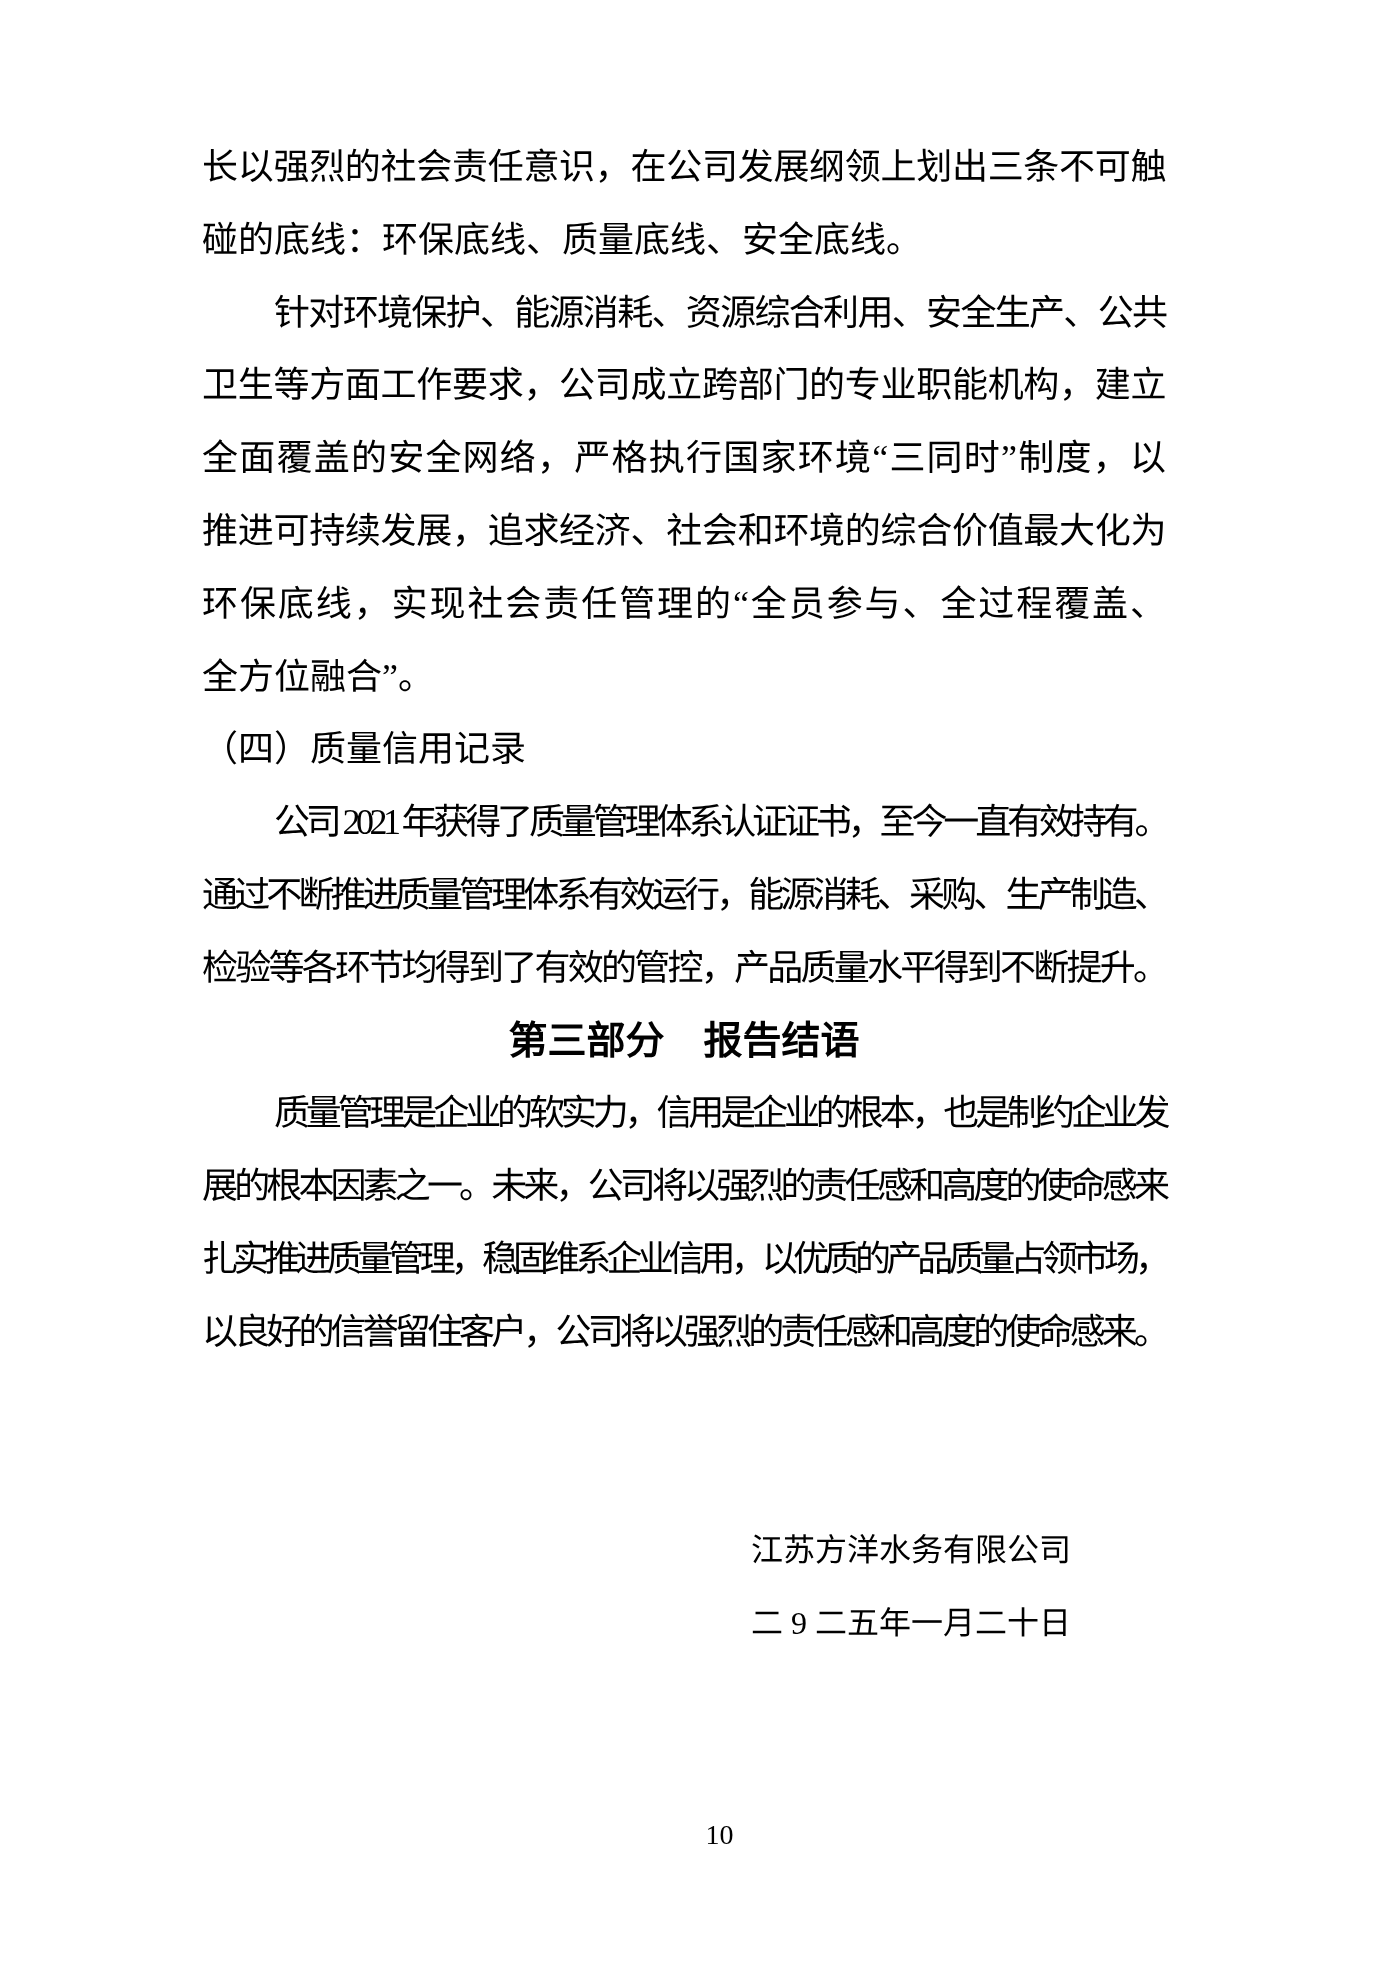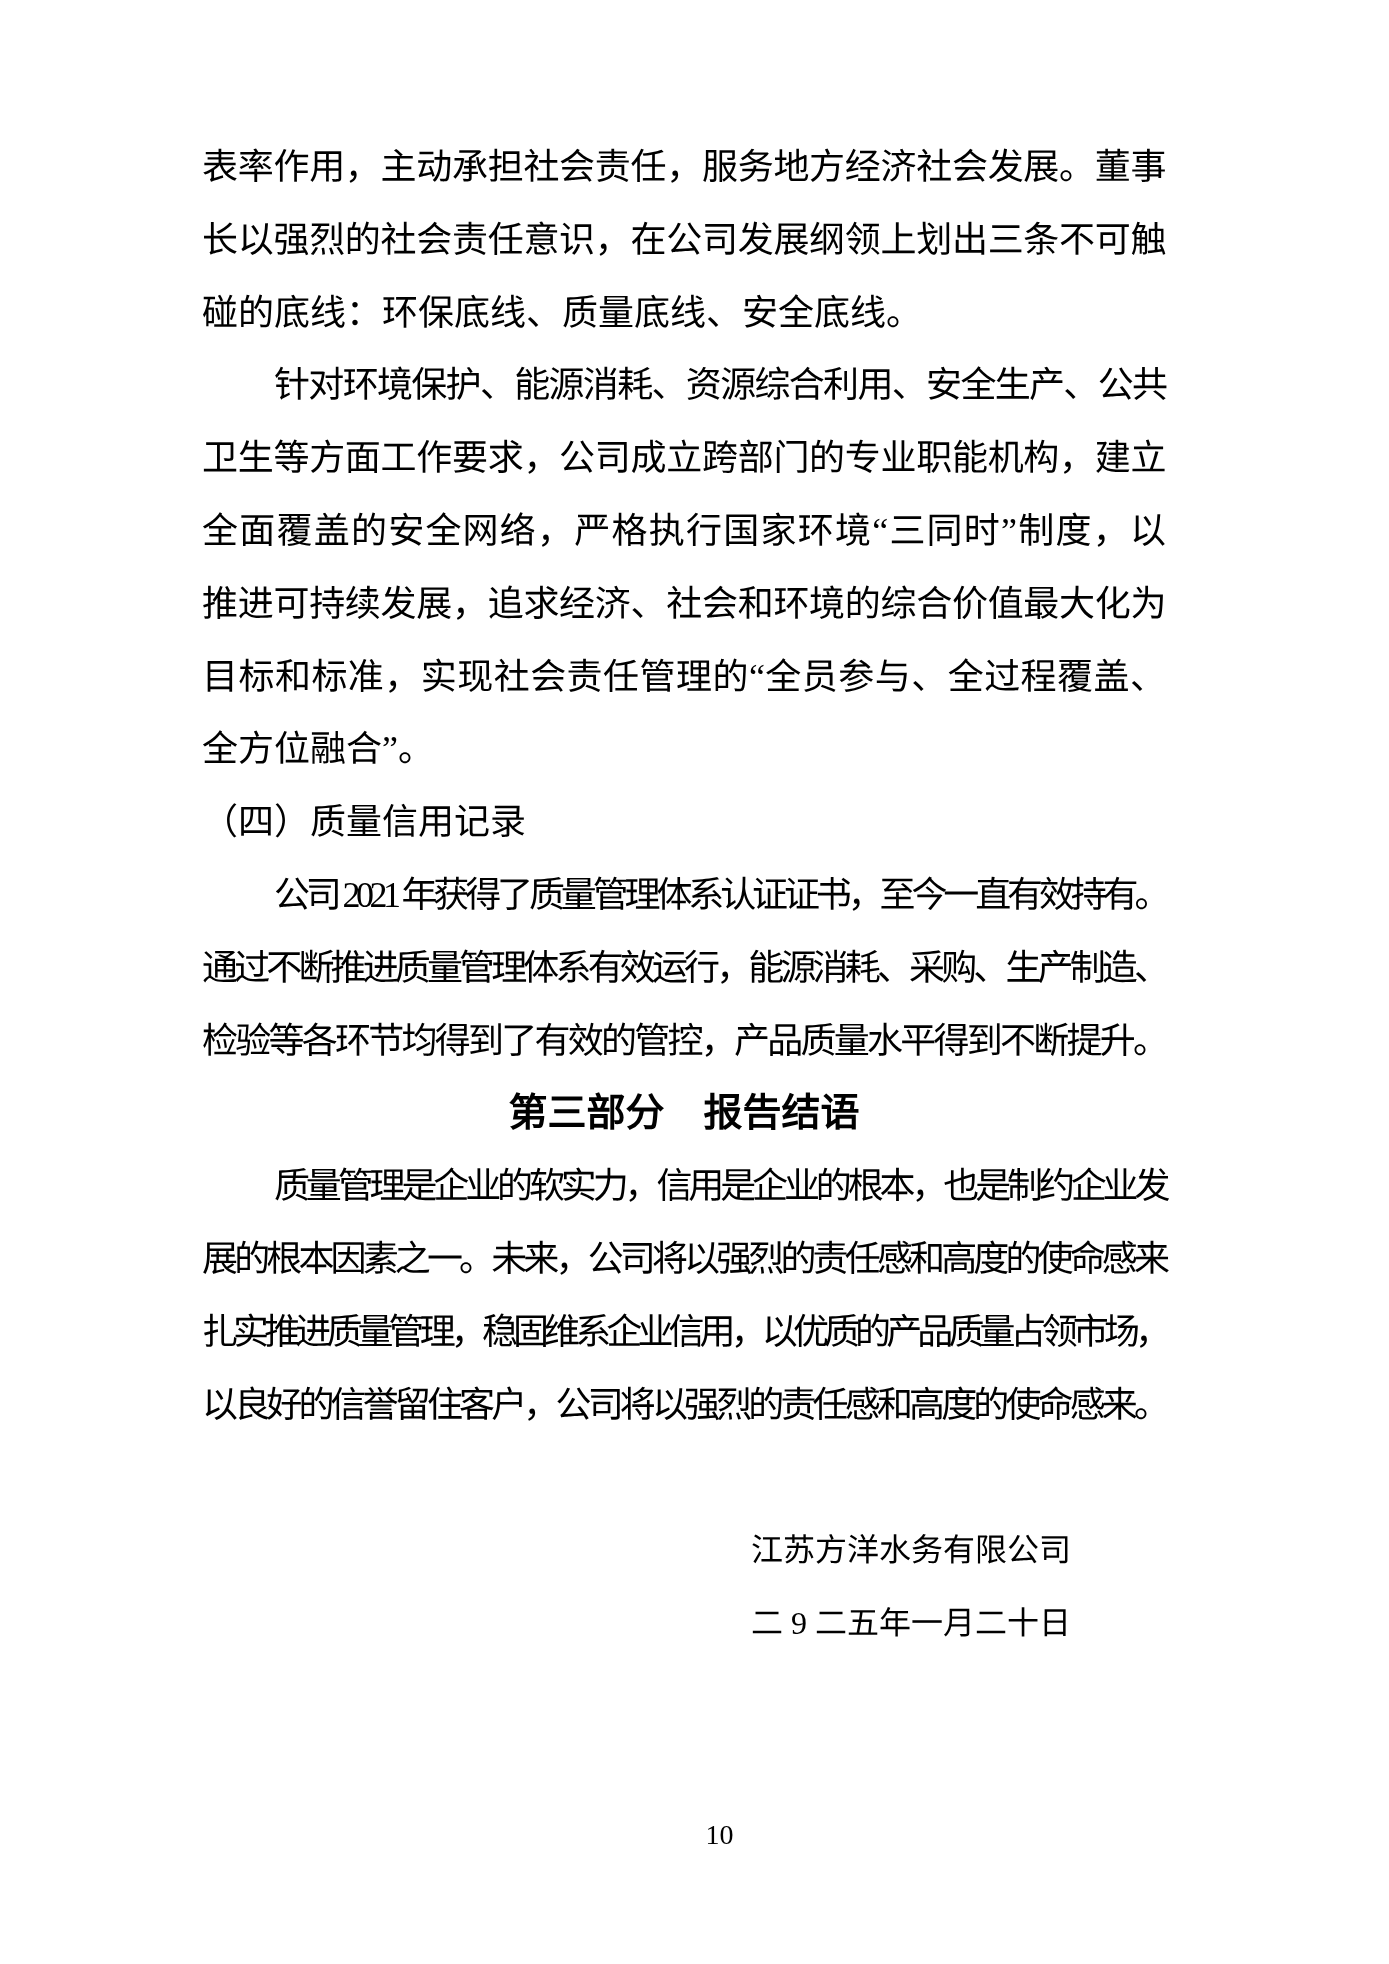--- a/index.html
+++ b/index.html
@@ -66,28 +66,27 @@
     color: #000000;
     margin-left: 25px;
   }
 </style>
 </head>
 <body>
 
 <div class="page">
 
   <main class="doc-flow" id="doc-flow">
-      <div class="line" style="letter-spacing: -0.5px;">表率作用，主动承担社会责任，服务地方经济社会发展。董事</div>
       <div class="line" style="letter-spacing: -0.5px;">长以强烈的社会责任意识，在公司发展纲领上划出三条不可触</div>
       <div class="line left-last">碰的底线：环保底线、质量底线、安全底线。</div>
       <div class="line indent" style="letter-spacing: -2px;">针对环境保护、能源消耗、资源综合利用、安全生产、公共</div>
       <div class="line" style="letter-spacing: -0.5px;">卫生等方面工作要求，公司成立跨部门的专业职能机构，建立</div>
       <div class="line">全面覆盖的安全网络，严格执行国家环境“三同时”制度，以</div>
       <div class="line" style="letter-spacing: -0.5px;">推进可持续发展，追求经济、社会和环境的综合价值最大化为</div>
-      <div class="line">目标和标准，实现社会责任管理的“全员参与、全过程覆盖、</div>
+      <div class="line">环保底线，实现社会责任管理的“全员参与、全过程覆盖、</div>
       <div class="line left-last">全方位融合”。</div>
       <div class="line left-last">（四）质量信用记录</div>
       <div class="line indent" style="letter-spacing: -4.5px;">公司 2021 年获得了质量管理体系认证证书，至今一直有效持有。</div>
       <div class="line" style="letter-spacing: -4px;">通过不断推进质量管理体系有效运行，能源消耗、采购、生产制造、</div>
       <div class="line" style="letter-spacing: -3px;">检验等各环节均得到了有效的管控，产品质量水平得到不断提升。</div>
       <div class="heading">第三部分　报告结语</div>
       <div class="line indent" style="letter-spacing: -4.5px;">质量管理是企业的软实力，信用是企业的根本，也是制约企业发</div>
       <div class="line" style="letter-spacing: -4px;">展的根本因素之一。未来，公司将以强烈的责任感和高度的使命感来</div>
       <div class="line" style="letter-spacing: -5px;">扎实推进质量管理，稳固维系企业信用，以优质的产品质量占领市场，</div>
       <div class="line" style="letter-spacing: -4px;">以良好的信誉留住客户，公司将以强烈的责任感和高度的使命感来。</div>

